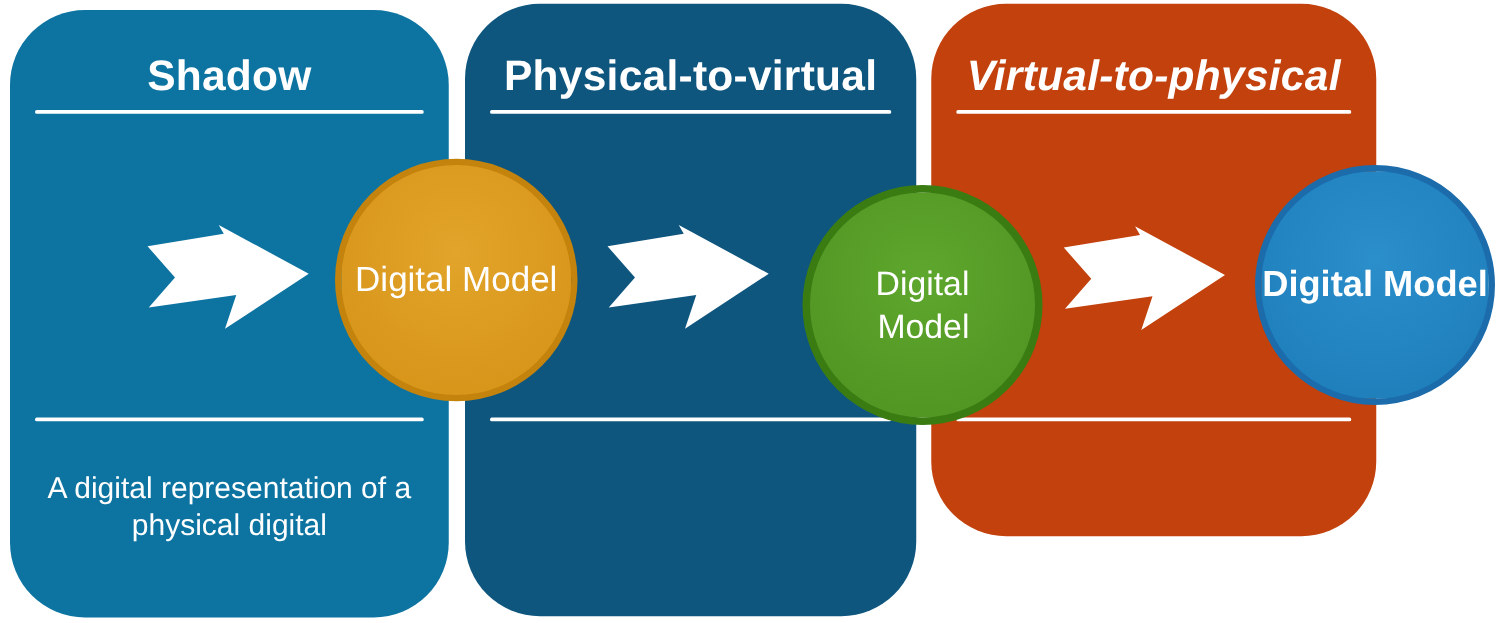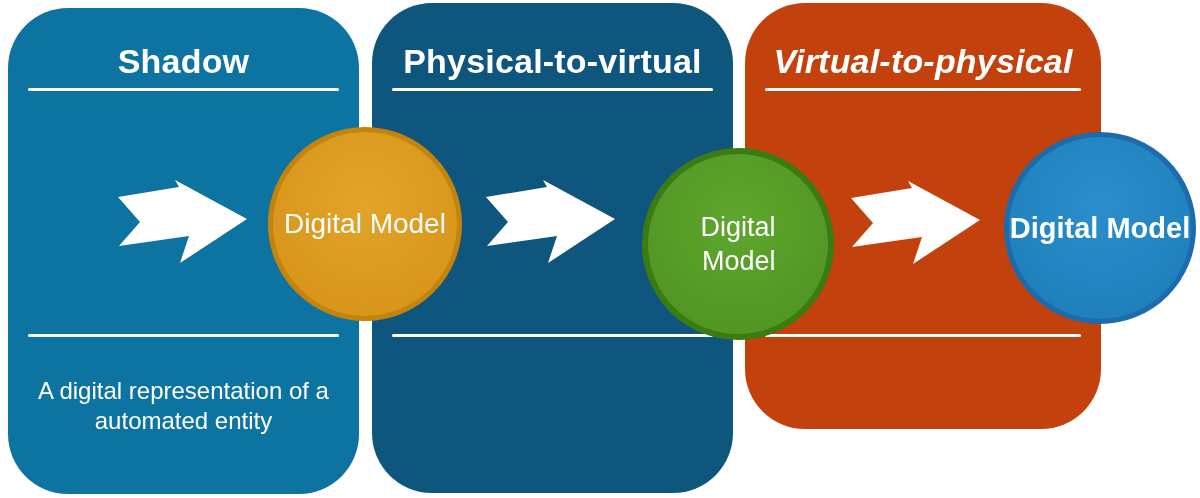--- a/index.html
+++ b/index.html
@@ -109,21 +109,21 @@
 </style>
 </head>
 <body>
 
 <div class="canvas">
 
   <div class="panel panel-1">
     <div class="panel-title">Shadow</div>
     <div class="rule title-rule"></div>
     <div class="rule desc-rule"></div>
-    <div class="panel-desc">A digital representation of a automated entity</div>
+    <div class="panel-desc">A digital representation of a physical digital</div>
   </div>
 
   <div class="panel panel-2">
     <div class="panel-title">Physical-to-virtual</div>
     <div class="rule title-rule"></div>
     <div class="rule desc-rule"></div>
   </div>
 
   <div class="panel panel-3">
     <div class="panel-title">Virtual-to-physical</div>

